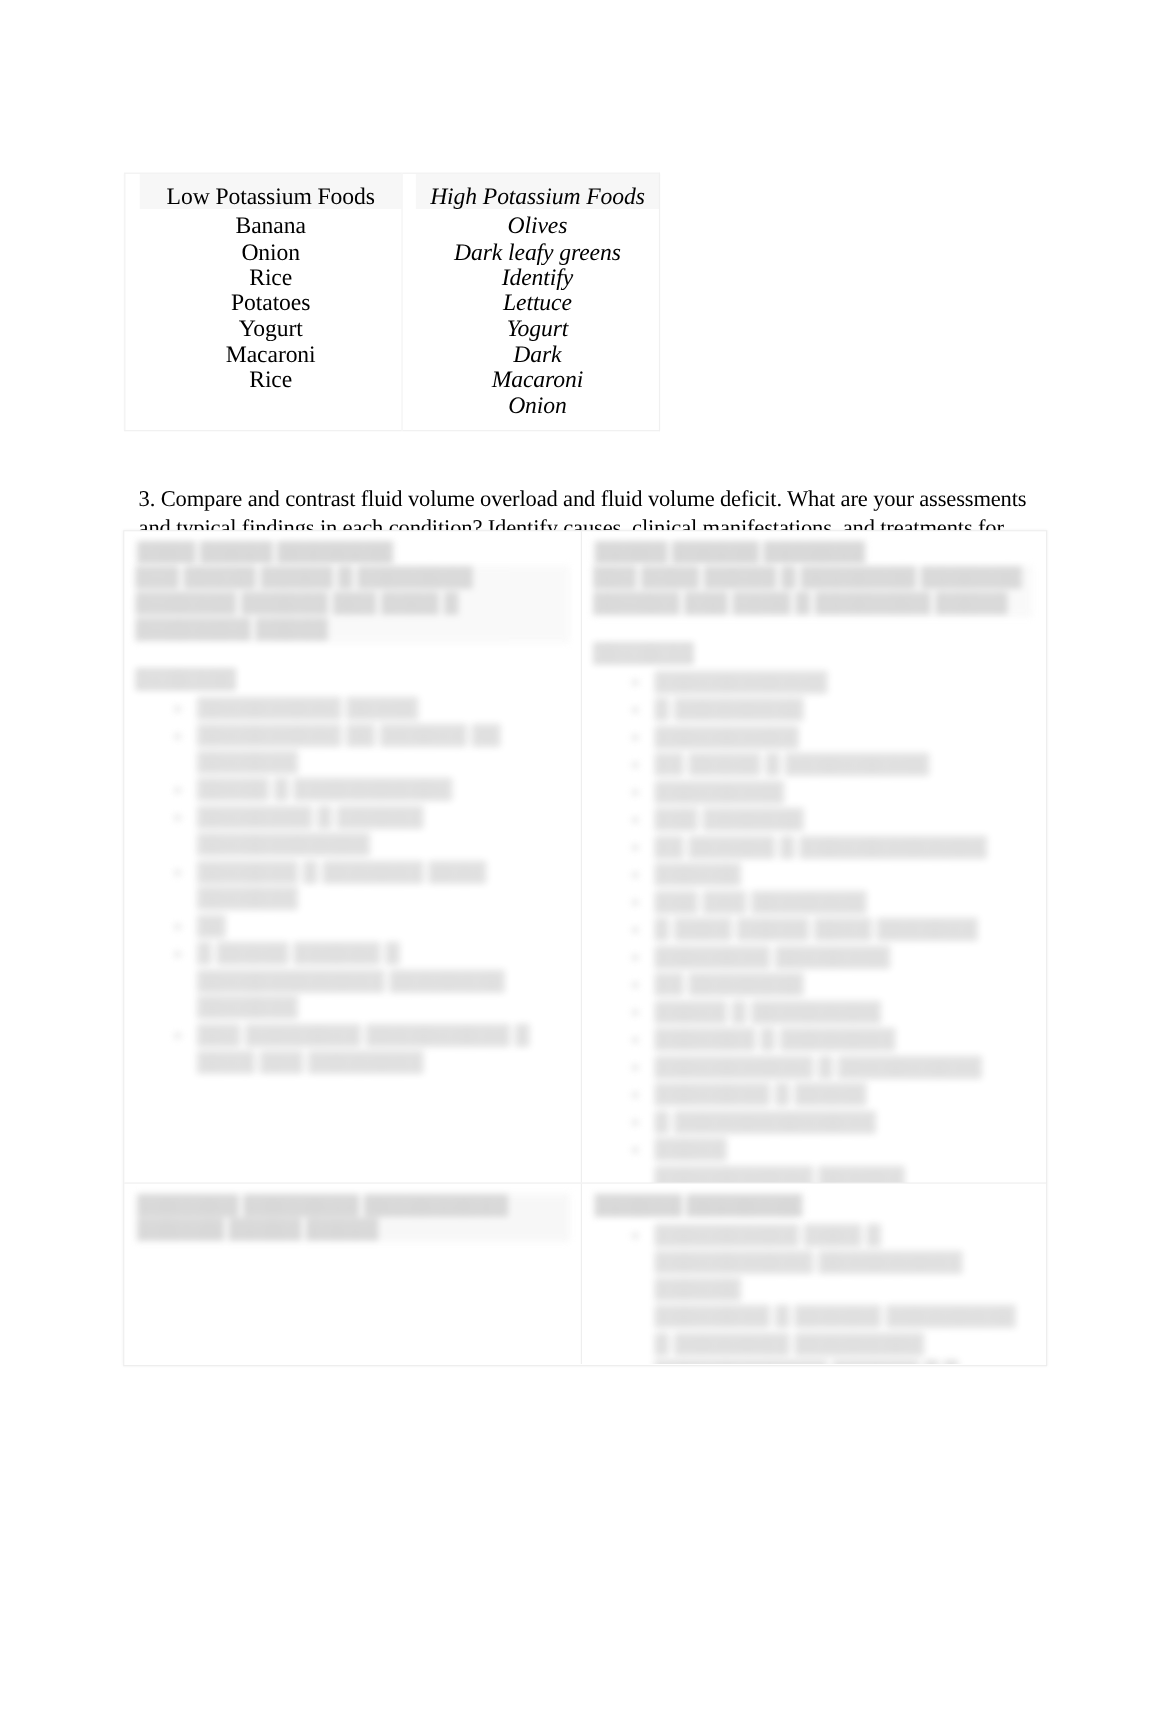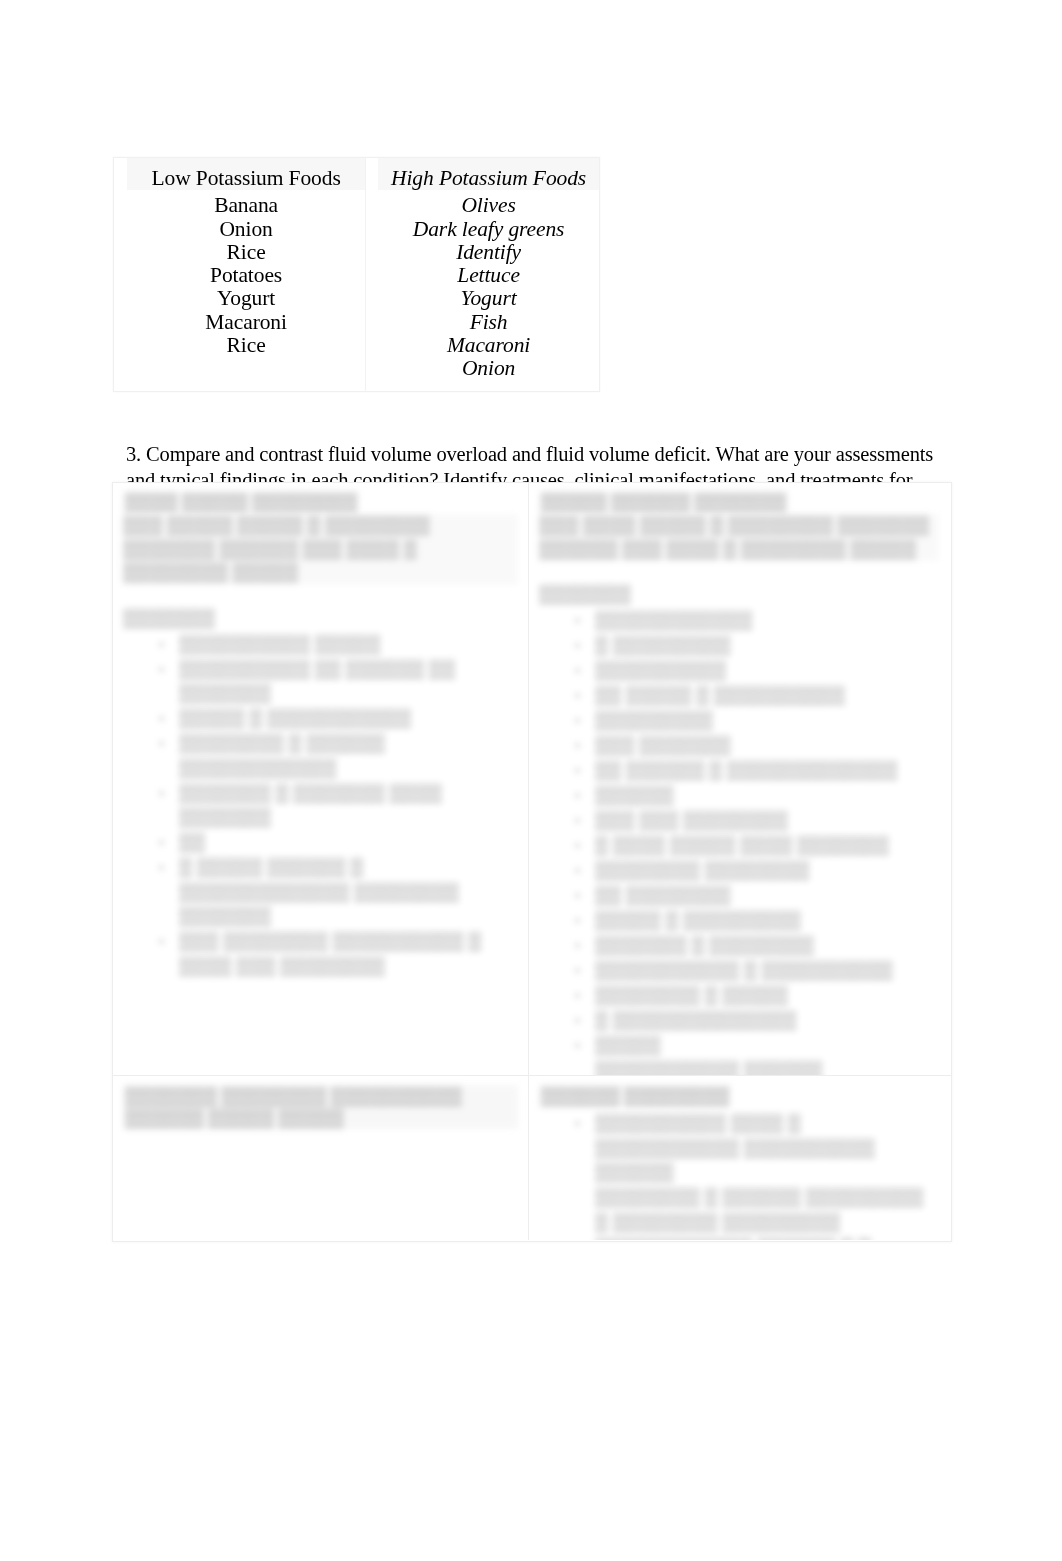--- a/index.html
+++ b/index.html
@@ -206,21 +206,21 @@
         </ul>
       </td>
       <td class="col-right">
         <ul class="pk-list">
           <li class="pk-head">High Potassium Foods</li>
           <li class="pk-pad-top">Olives</li>
           <li>Dark leafy greens</li>
           <li>Identify</li>
           <li>Lettuce</li>
           <li>Yogurt</li>
-          <li>Fish</li>
+          <li>Dark</li>
           <li>Macaroni</li>
           <li>Onion</li>
         </ul>
       </td>
     </tr>
   </tbody>
     </table>
 
   <p class="question">3. Compare and contrast fluid volume overload and fluid volume deficit.  What are your assessments and typical findings in each condition? Identify causes, clinical manifestations, and treatments for each.</p>
 

